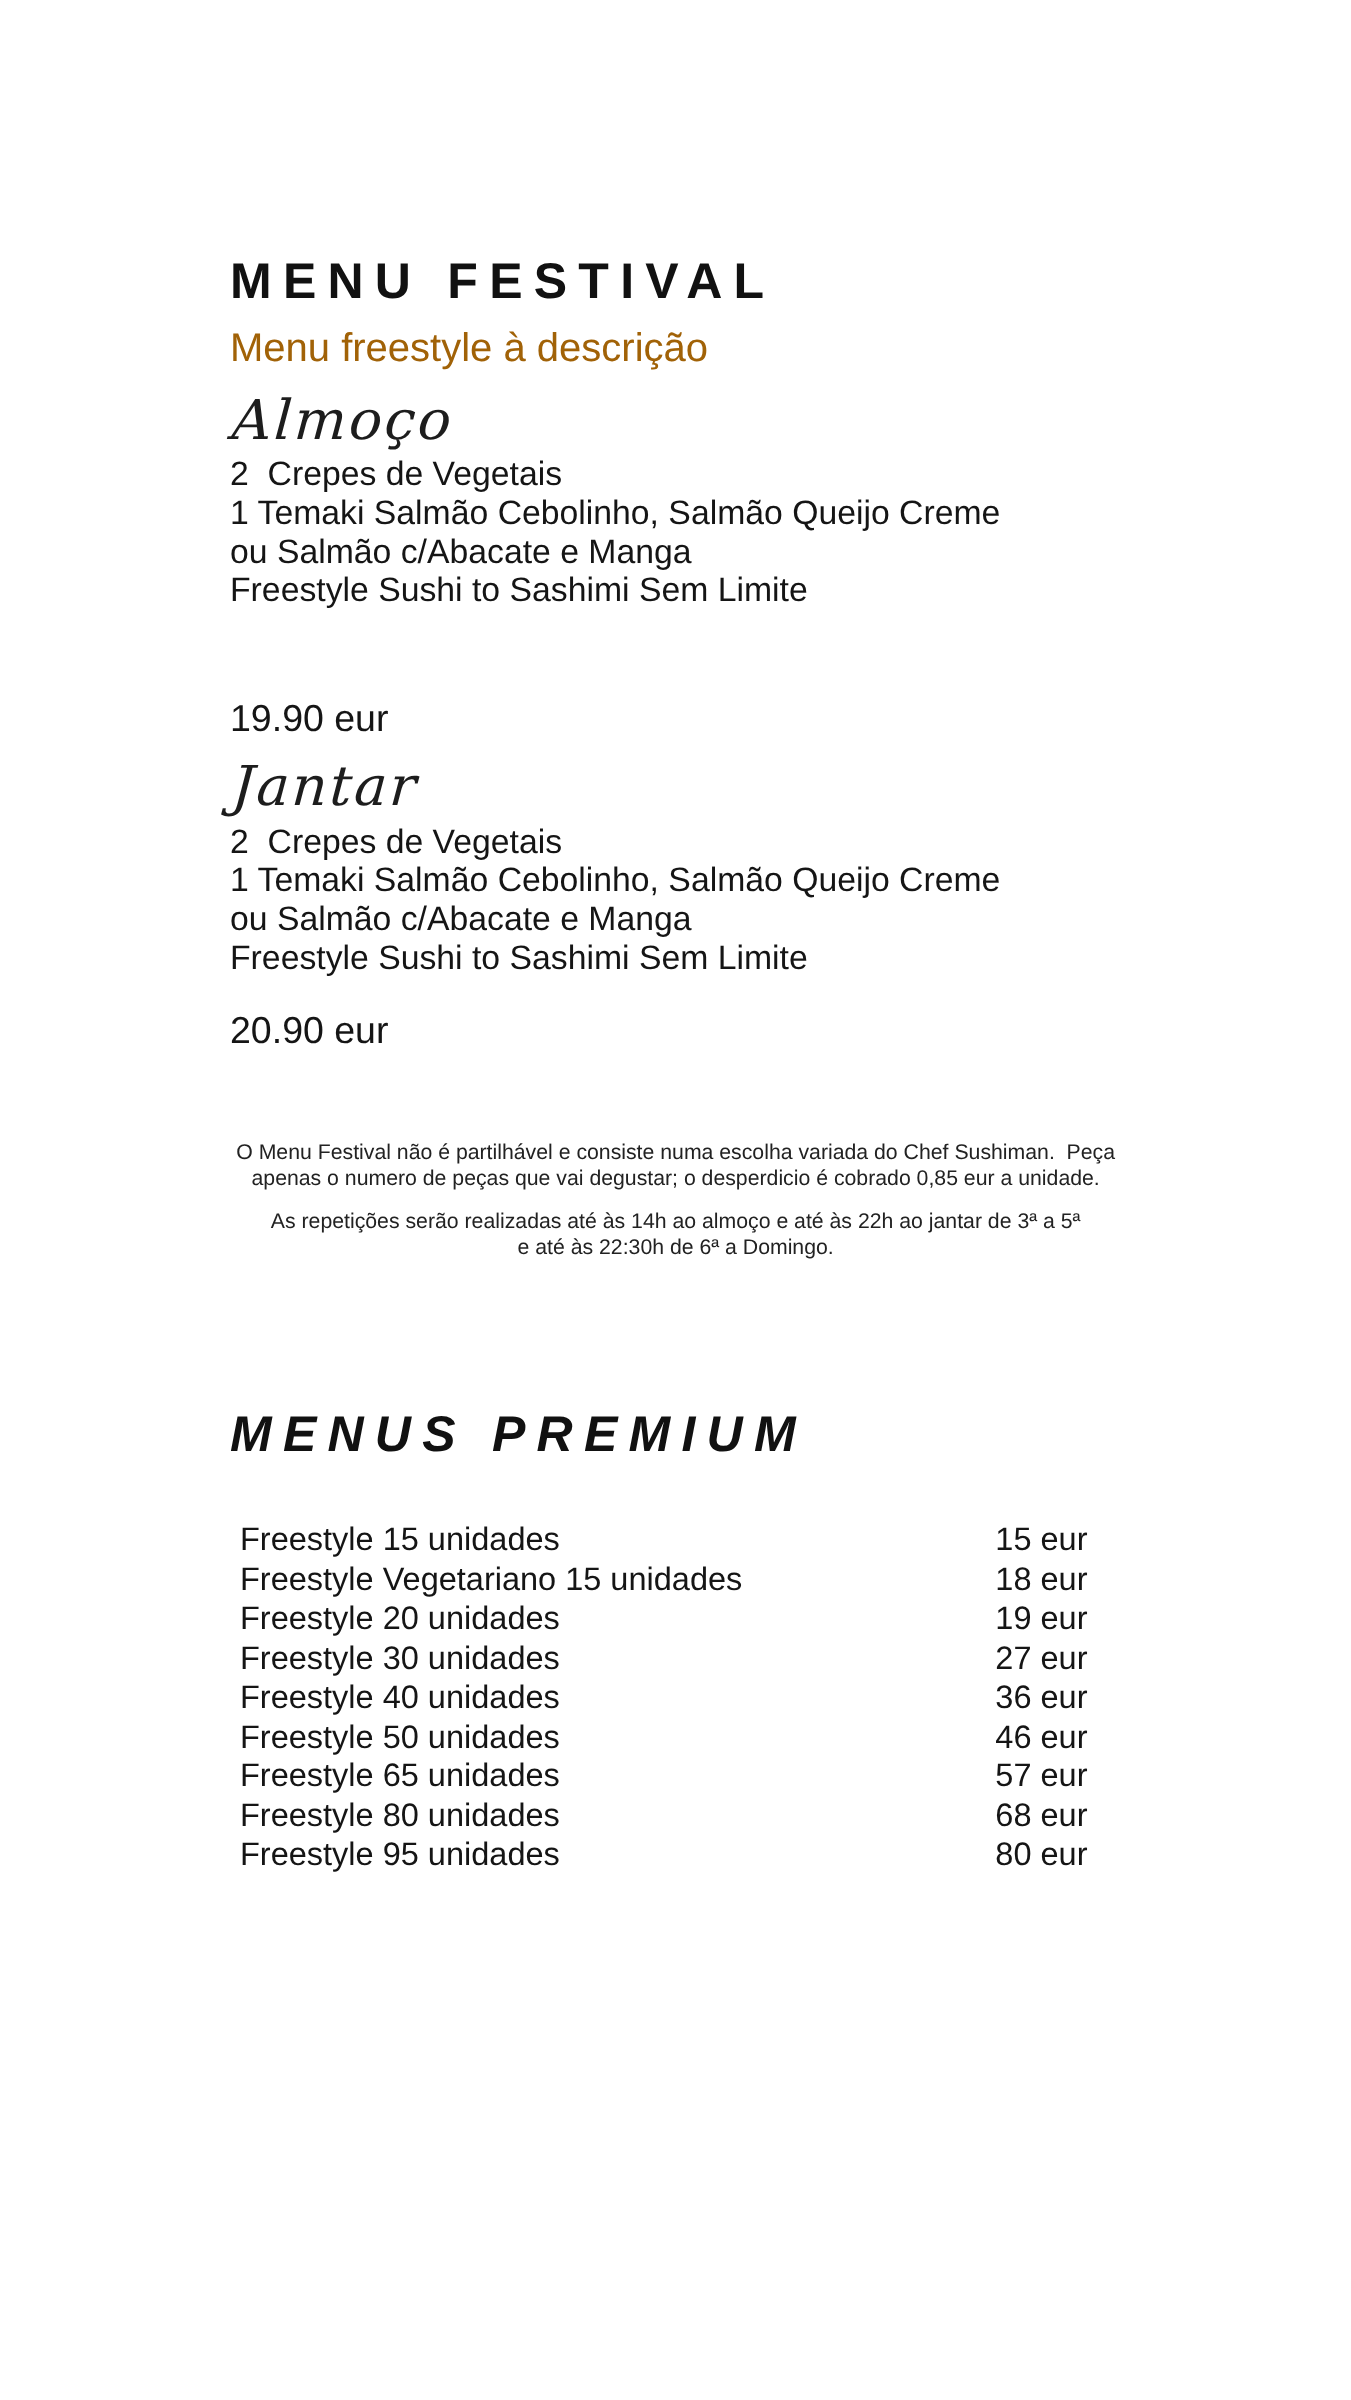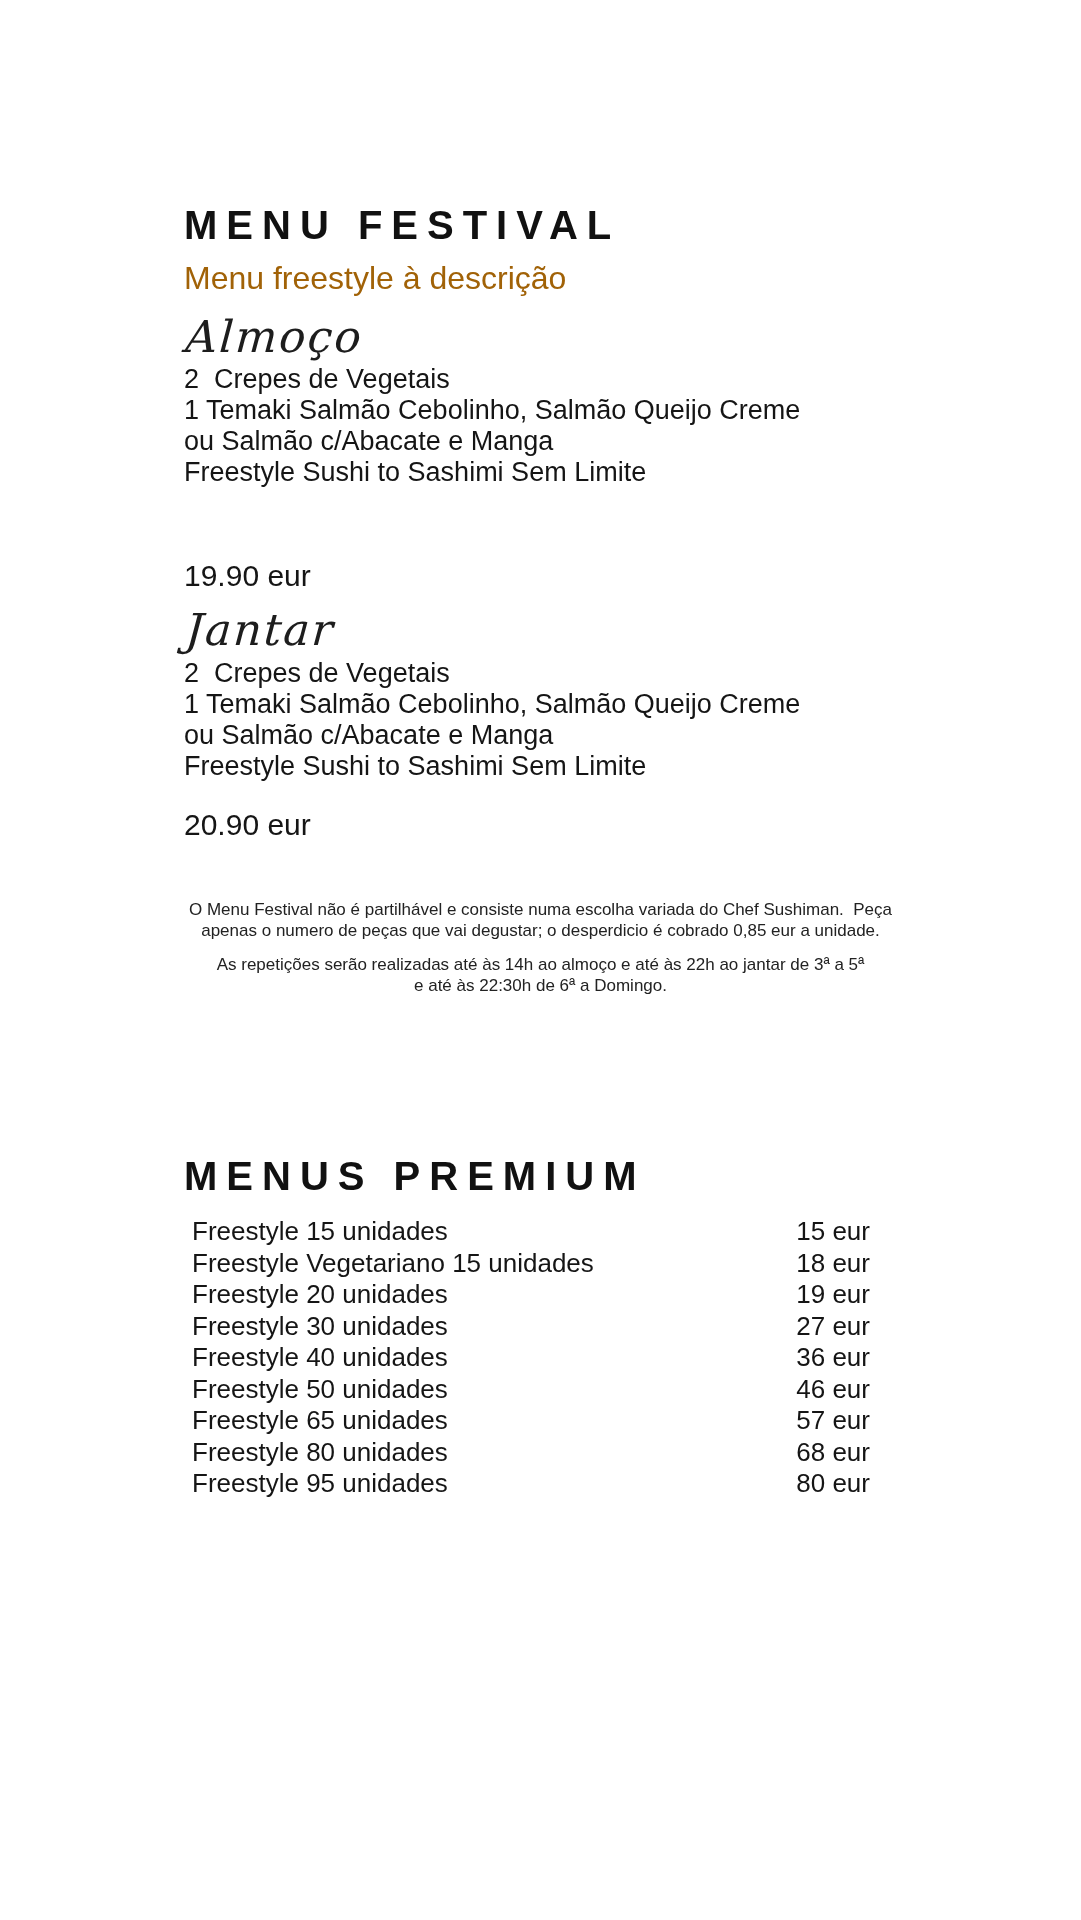--- a/index.html
+++ b/index.html
@@ -55,21 +55,21 @@
   .notes {
     position: absolute;
     top: 899px;
     left: 0;
     width: 100%;
     text-align: center;
     font-size: 17px;
     line-height: 21px;
     color: #222222;
   }
-  .notes .note { margin: 0 auto; max-width: 760px; }
+  .notes .note { margin: 12px auto; max-width: 760px; }
   .notes .note + .note { margin-top: 13px; }
   .notes .note div { white-space: pre-wrap; }
 
   
   .premium-list {
     position: absolute;
     left: 192px;
     top: 1216px;
     width: 678px;
   }
@@ -141,21 +141,21 @@
     <div class="note">
       <div>O Menu Festival não é partilhável e consiste numa escolha variada do Chef Sushiman.  Peça</div>
       <div>apenas o numero de peças que vai degustar; o desperdicio é cobrado 0,85 eur a unidade.</div>
     </div>
     <div class="note">
       <div>As repetições serão realizadas até às 14h ao almoço e até às 22h ao jantar de 3ª a 5ª</div>
       <div>e até às 22:30h de 6ª a Domingo.</div>
     </div>
   </div>
 
-  <header class="abs" style="top:1154px;">
+  <header class="abs" style="top:1126px;font-style:italic;">
     <div class="big-title">MENUS PREMIUM</div>
   </header>
 
   <div class="premium-list">
     <div class="row">
       <span class="label">Freestyle 15 unidades</span>
       <span class="val">15 eur</span>
     </div>
     <div class="row">
       <span class="label">Freestyle Vegetariano 15 unidades</span>

